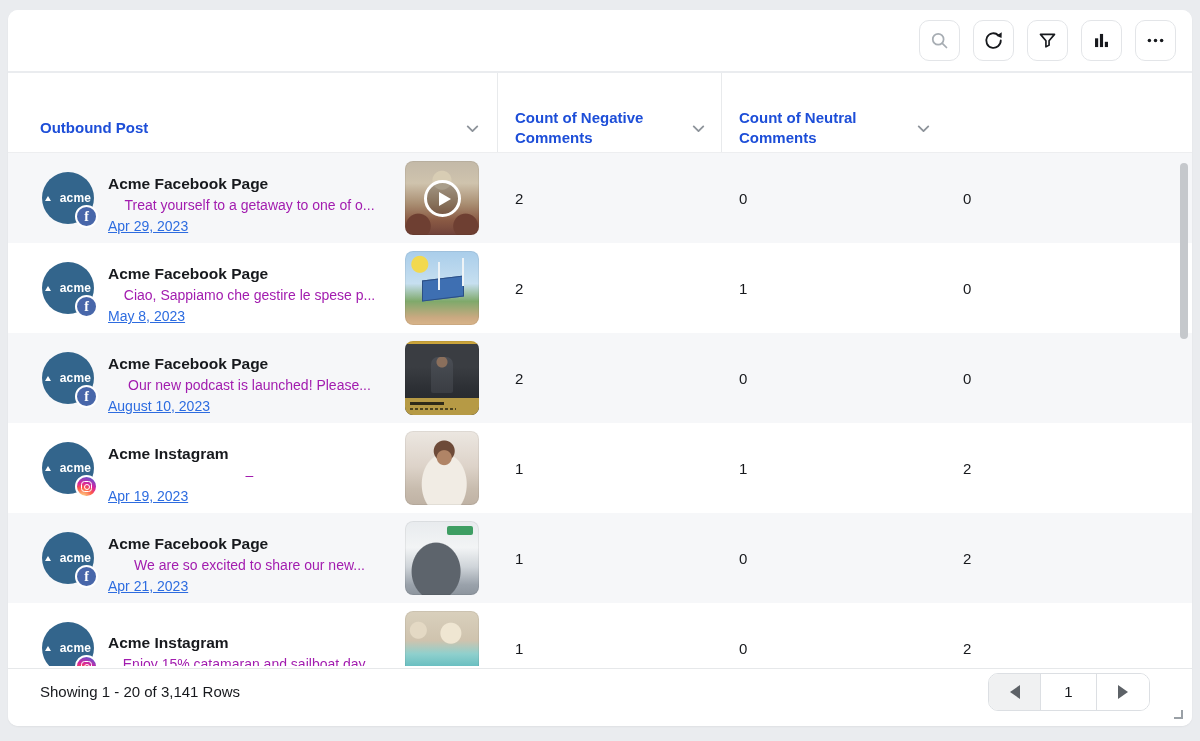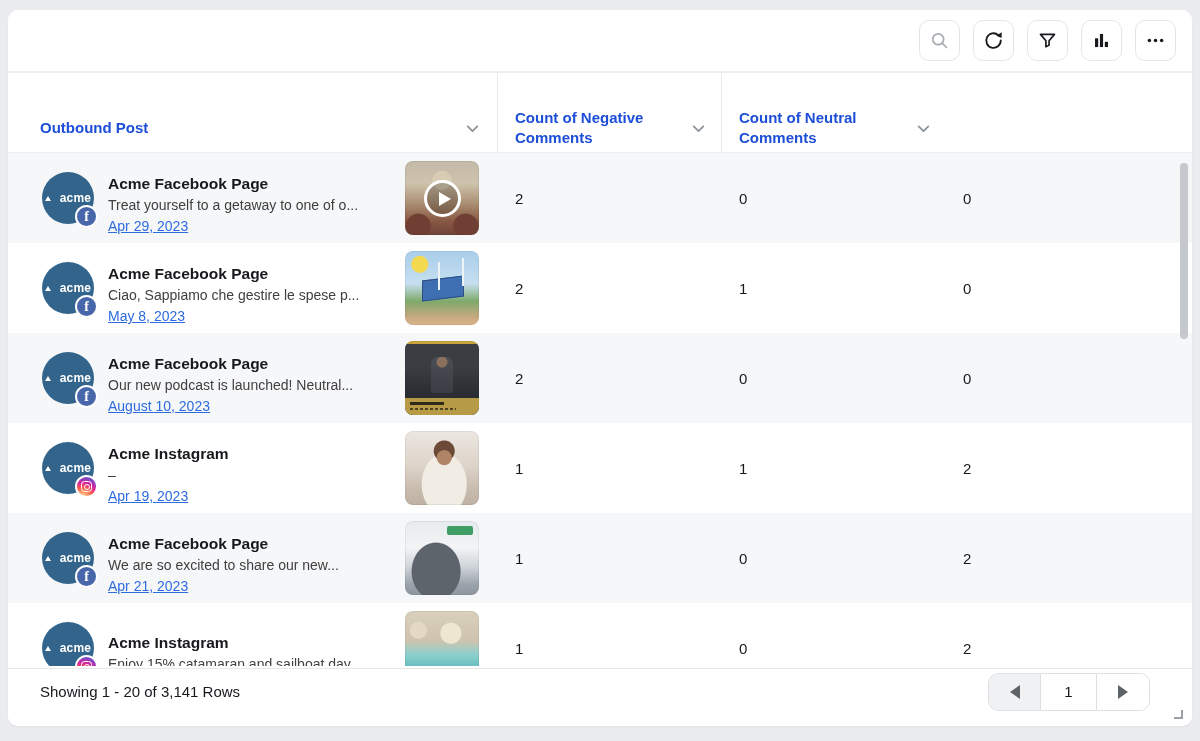--- a/index.html
+++ b/index.html
@@ -60,21 +60,21 @@
     display:flex; align-items:center; justify-content:center;
   }
   .badge.fb { background:#4867aa; }
   .badge.fb::after { content:"f"; color:#fff; font-family:"Liberation Serif", serif; font-weight:700; font-size:14px; line-height:1; margin-top:1px; }
   .badge.ig { background:radial-gradient(circle at 28% 112%, #fdf497 0%, #fd5949 42%, #d6249f 62%, #4f5bd5 92%); }
   .ig-cam { width:11px; height:11px; border:1.5px solid #fff; border-radius:3.5px; display:flex; align-items:center; justify-content:center; }
   .ig-cam::after { content:""; width:4px; height:4px; border:1.2px solid #fff; border-radius:50%; }
   
   .post-text { margin-left:14px; width:283px; flex:none;margin-top:14px; }
   .post-title { font-size:15.5px; font-weight:700; color:#17191d; margin-bottom:4px; white-space:nowrap; overflow:hidden; }
-  .post-excerpt { font-size:14px; color:#404040; margin-bottom:4px; white-space:nowrap; overflow:hidden; }
+  .post-excerpt { font-size:14px; color:#a21caf; margin-bottom:4px; white-space:nowrap; overflow:hidden;text-align:center; }
   .post-date { font-size:14px; color:#2d6ce0; text-decoration:underline; cursor:pointer; display:inline-block; }
   
   .thumb { margin-left:auto; width:74px; height:74px; border-radius:8px; flex:none; position:relative; overflow:hidden; box-shadow:inset 0 0 0 1px rgba(0,0,0,0.06); cursor:pointer; }
   .t1 { background:
     radial-gradient(circle at 18% 88%, #6e3f32 0 12px, transparent 13px),
     radial-gradient(circle at 82% 88%, #6e3f32 0 12px, transparent 13px),
     radial-gradient(circle at 50% 26%, #d8cdb4 0 9px, transparent 10px),
     linear-gradient(180deg, #c3b9a8 0%, #cfc3ad 30%, #a98e72 58%, #8a5a44 80%, #70423a 100%); }
   .play-ring {
     position:absolute; top:50%; left:50%; width:37px; height:37px; margin:-18px 0 0 -18px;
@@ -239,21 +239,21 @@
       <div class="cell-post">
         <div class="avatar-wrap">
           <div class="avatar">
               <span class="avatar-mark"></span>
               <span>acme</span>
             </div>
           <div class="badge fb"></div>
         </div>
         <div class="post-text">
           <div class="post-title">Acme Facebook Page</div>
-          <div class="post-excerpt">Our new podcast is launched! Neutral...</div>
+          <div class="post-excerpt">Our new podcast is launched! Please...</div>
           <span class="post-date">August 10, 2023</span>
         </div>
         <div class="thumb t3">
             <span class="cap"></span>
           </div>
       </div>
       <div class="cell-num">2</div>
       <div class="cell-num">0</div>
       <div class="cell-num">0</div>
     </div>

